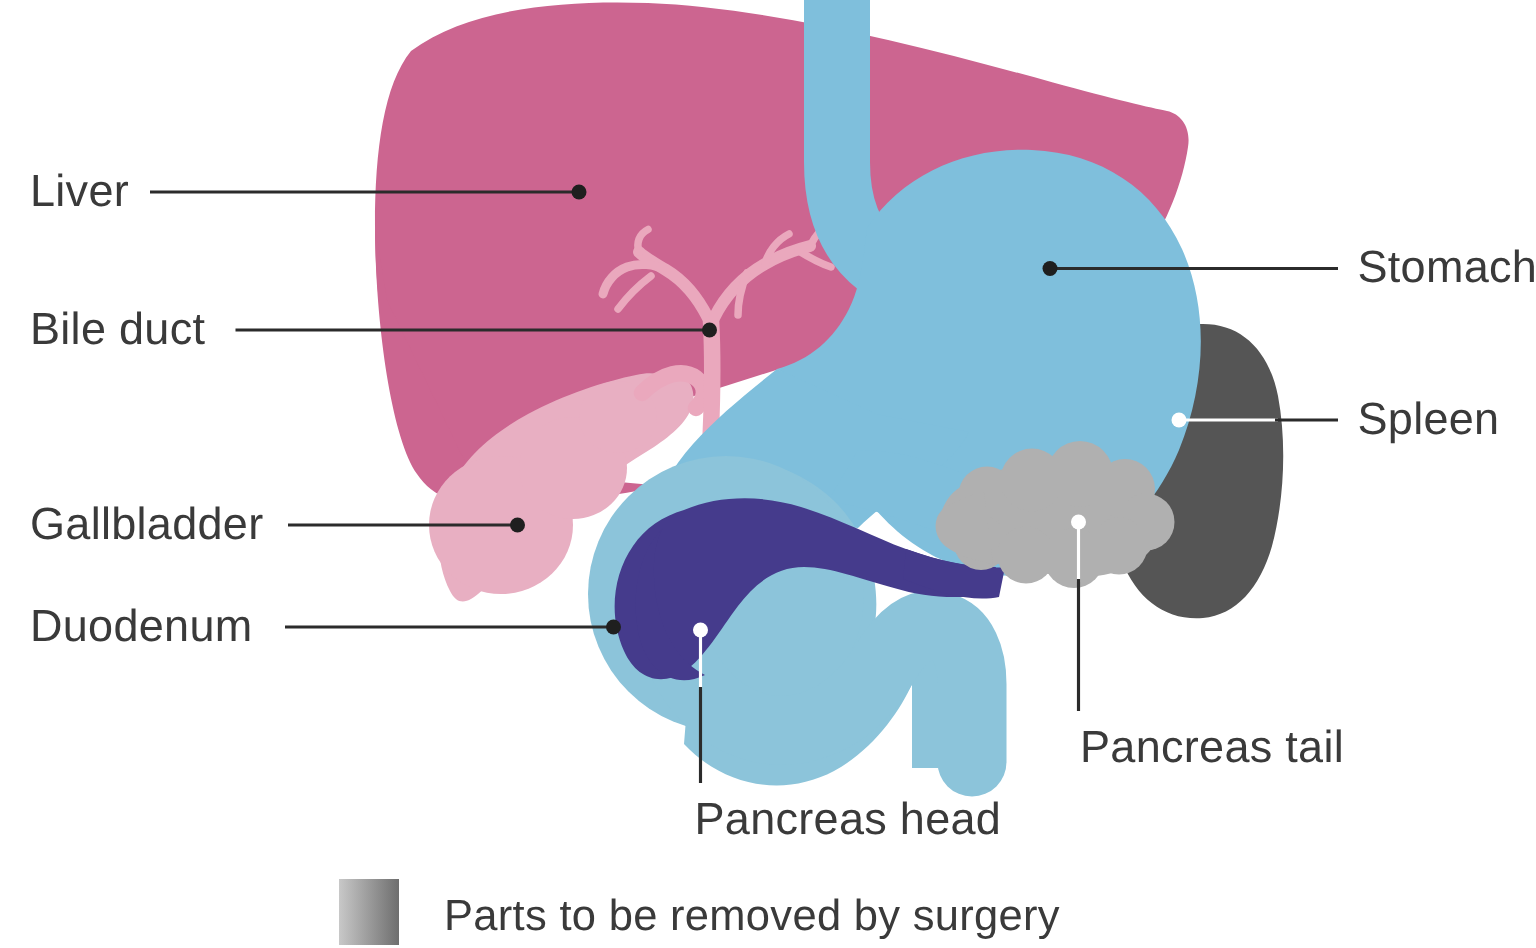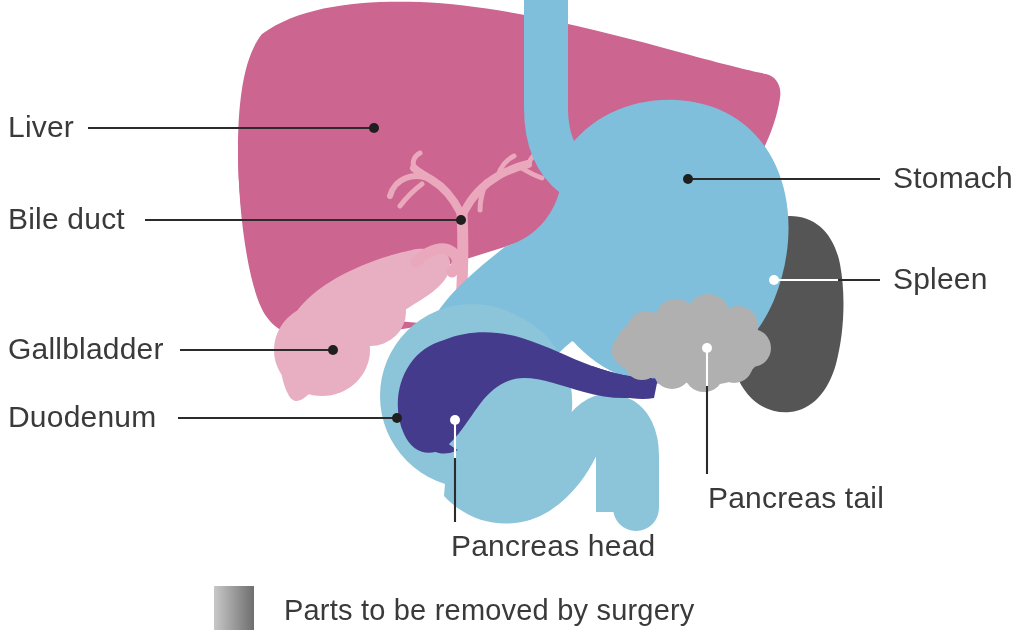--- a/index.html
+++ b/index.html
@@ -13,20 +13,21 @@
     height: 632px;
     overflow: hidden;
     font-family: "Liberation Sans", sans-serif;
     color: #333333;
   }
   #diagram-root {
     position: relative;
     width: 932px;
     height: 632px;
     background: #ffffff;
+    margin-left: 12px;
   }
   svg.anatomy {
     position: absolute;
     top: 0;
     left: 0;
     width: 1024px;
     height: 632px;
     display: block;
   }
   .label-text {

